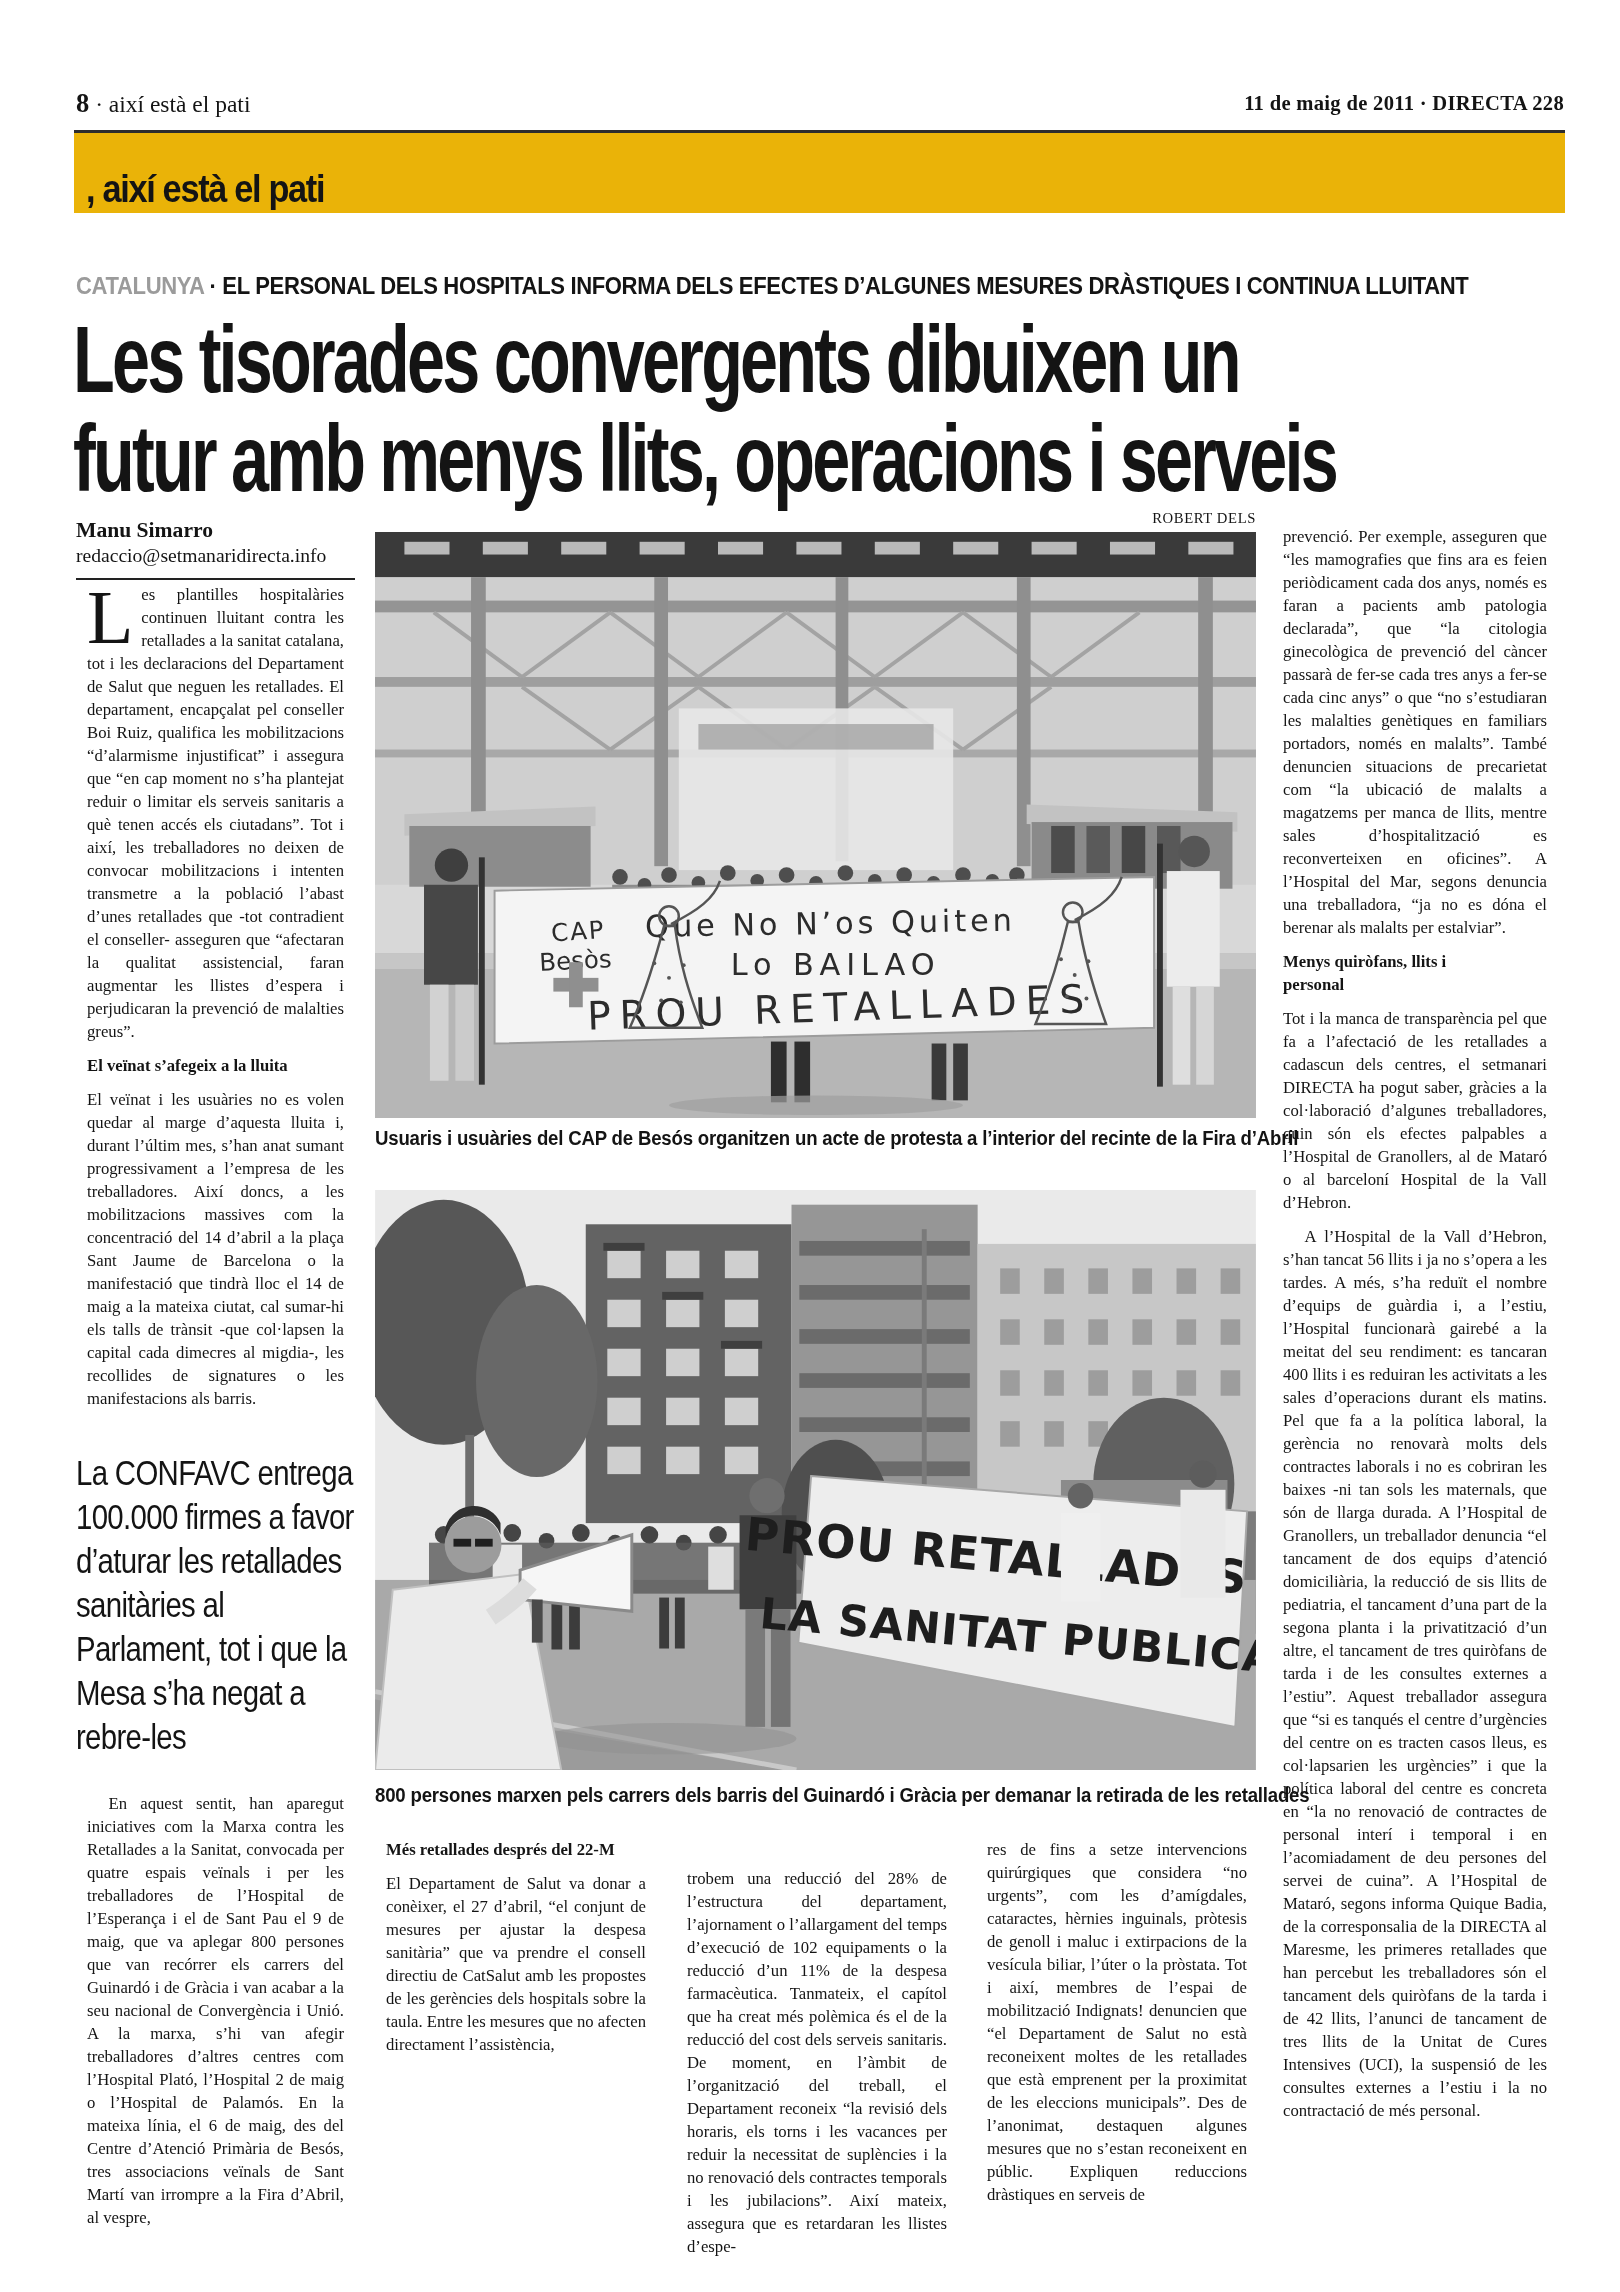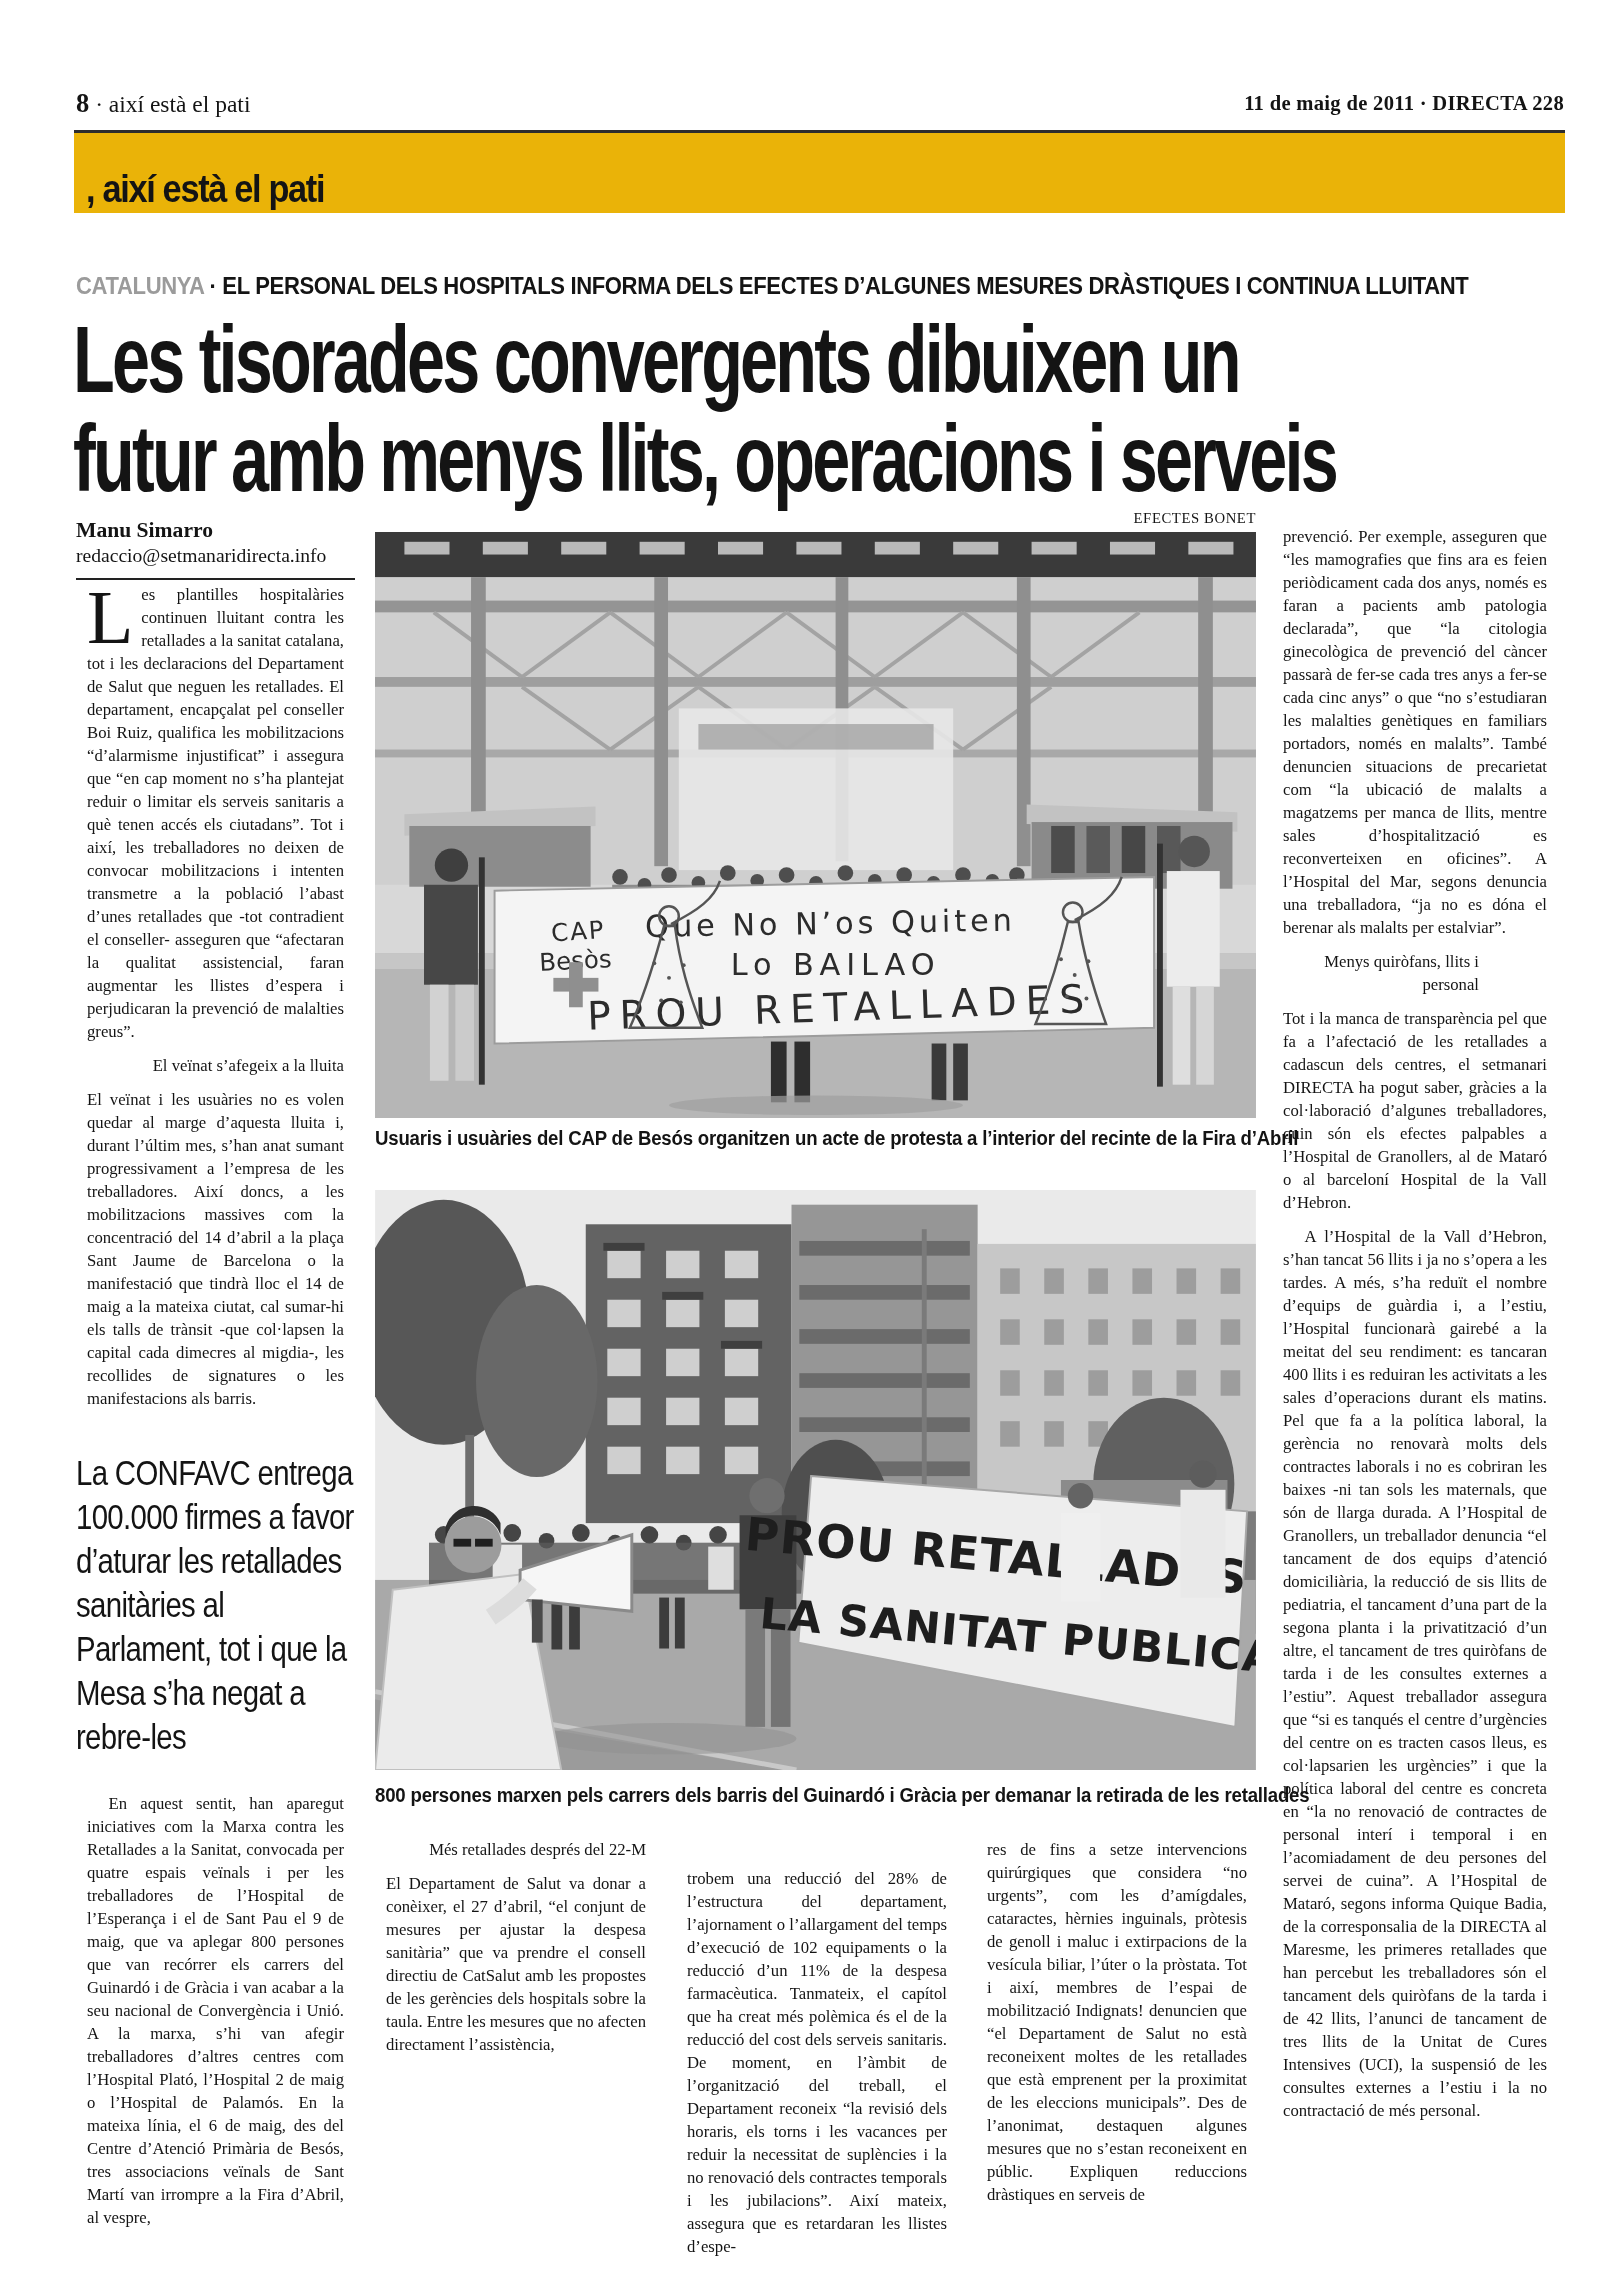--- a/index.html
+++ b/index.html
@@ -27,21 +27,21 @@
 
   
   .byline-author{position:absolute;left:76px;top:518px;font-size:21.6px;font-weight:bold;text-align:center;}
   .byline-email{position:absolute;left:76px;top:545px;font-size:19.6px;}
   .byline-rule{position:absolute;left:76px;top:578px;width:279px;height:2px;background:#222;}
 
   
   .col{position:absolute;width:279px;font-size:16.7px;line-height:23px;text-align:justify;}
   .col p{margin:11px;}
   .col p.ind{text-indent:21.6px;}
-  .subhead{font-weight:normal;margin-top:12.7px;text-align:right;}
+  .subhead{font-weight:bold;margin-top:12.7px;text-align:left;}
   .dropcap{float:left;font-size:76px;line-height:61px;padding:3.9px 7.8px 0 0;font-weight:400;}
 
   .pullquote{font-family:"Liberation Sans",sans-serif;font-size:35px;line-height:44px;
         letter-spacing:-0.8px;margin:41px 0 33px 0;text-align:left;width:333px;
         transform:scaleX(.84);transform-origin:0 0;}
 
   
   .credit{position:absolute;left:375px;top:510px;width:881px;text-align:right;font-size:14.7px;
         letter-spacing:0.6px;font-family:"Liberation Serif",serif;}
   .photo1{position:absolute;left:375px;top:532px;width:881px;height:586px;}
@@ -78,21 +78,21 @@
   <div class="byline-rule"></div>
 
   <div class="col" style="left:76px;top:572px;">
     <p><span class="dropcap">L</span><span>es plantilles hospitalàries continuen lluitant contra les retallades a la sanitat catalana, tot i les declaracions del Departament de Salut que neguen les retallades. El departament, encapçalat pel conseller Boi Ruiz, qualifica les mobilitzacions “d’alarmisme injustificat” i assegura que “en cap moment no s’ha plantejat reduir o limitar els serveis sanitaris a què tenen accés els ciutadans”. Tot i així, les treballadores no deixen de convocar mobilitzacions i intenten transmetre a la població l’abast d’unes retallades que -tot contradient el conseller- asseguren que “afectaran la qualitat assistencial, faran augmentar les llistes d’espera i perjudicaran la prevenció de malalties greus”.</span></p>
     <p class="subhead">El veïnat s’afegeix a la lluita</p>
     <p>El veïnat i les usuàries no es volen quedar al marge d’aquesta lluita i, durant l’últim mes, s’han anat sumant progressivament a l’empresa de les treballadores. Així doncs, a les mobilitzacions massives com la concentració del 14 d’abril a la plaça Sant Jaume de Barcelona o la manifestació que tindrà lloc el 14 de maig a la mateixa ciutat, cal sumar-hi els talls de trànsit -que col·lapsen la capital cada dimecres al migdia-, les recollides de signatures o les manifestacions als barris.</p>
     <div class="pullquote">La CONFAVC entrega 100.000 firmes a favor d’aturar les retallades sanitàries al Parlament, tot i que la Mesa s’ha negat a rebre-les</div>
     <p class="ind">En aquest sentit, han aparegut iniciatives com la Marxa contra les Retallades a la Sanitat, convocada per quatre espais veïnals i per les treballadores de l’Hospital de l’Esperança i el de Sant Pau el 9 de maig, que va aplegar 800 persones que van recórrer els carrers del Guinardó i de Gràcia i van acabar a la seu nacional de Convergència i Unió. A la marxa, s’hi van afegir treballadores d’altres centres com l’Hospital Plató, l’Hospital 2 de maig o l’Hospital de Palamós. En la mateixa línia, el 6 de maig, des del Centre d’Atenció Primària de Besós, tres associacions veïnals de Sant Martí van irrompre a la Fira d’Abril, al vespre,</p>
   </div>
 
-  <div class="credit">EFECTES BONET</div>
+  <div class="credit">ROBERT DELS</div>
 
   <div class="photo1">
     <svg width="881" height="586" viewBox="0 0 899 598">
       <rect x="0" y="0" width="899" height="598" fill="#d8d8d8"></rect>
       <rect x="0" y="0" width="899" height="360" fill="#cfcfcf"></rect>
       <rect x="0" y="0" width="899" height="46" fill="#3a3a3a"></rect>
       <g fill="#b9b9b9">
         <rect x="30" y="10" width="46" height="13"></rect>
           <rect x="110" y="10" width="46" height="13"></rect>
           <rect x="190" y="10" width="46" height="13"></rect>

